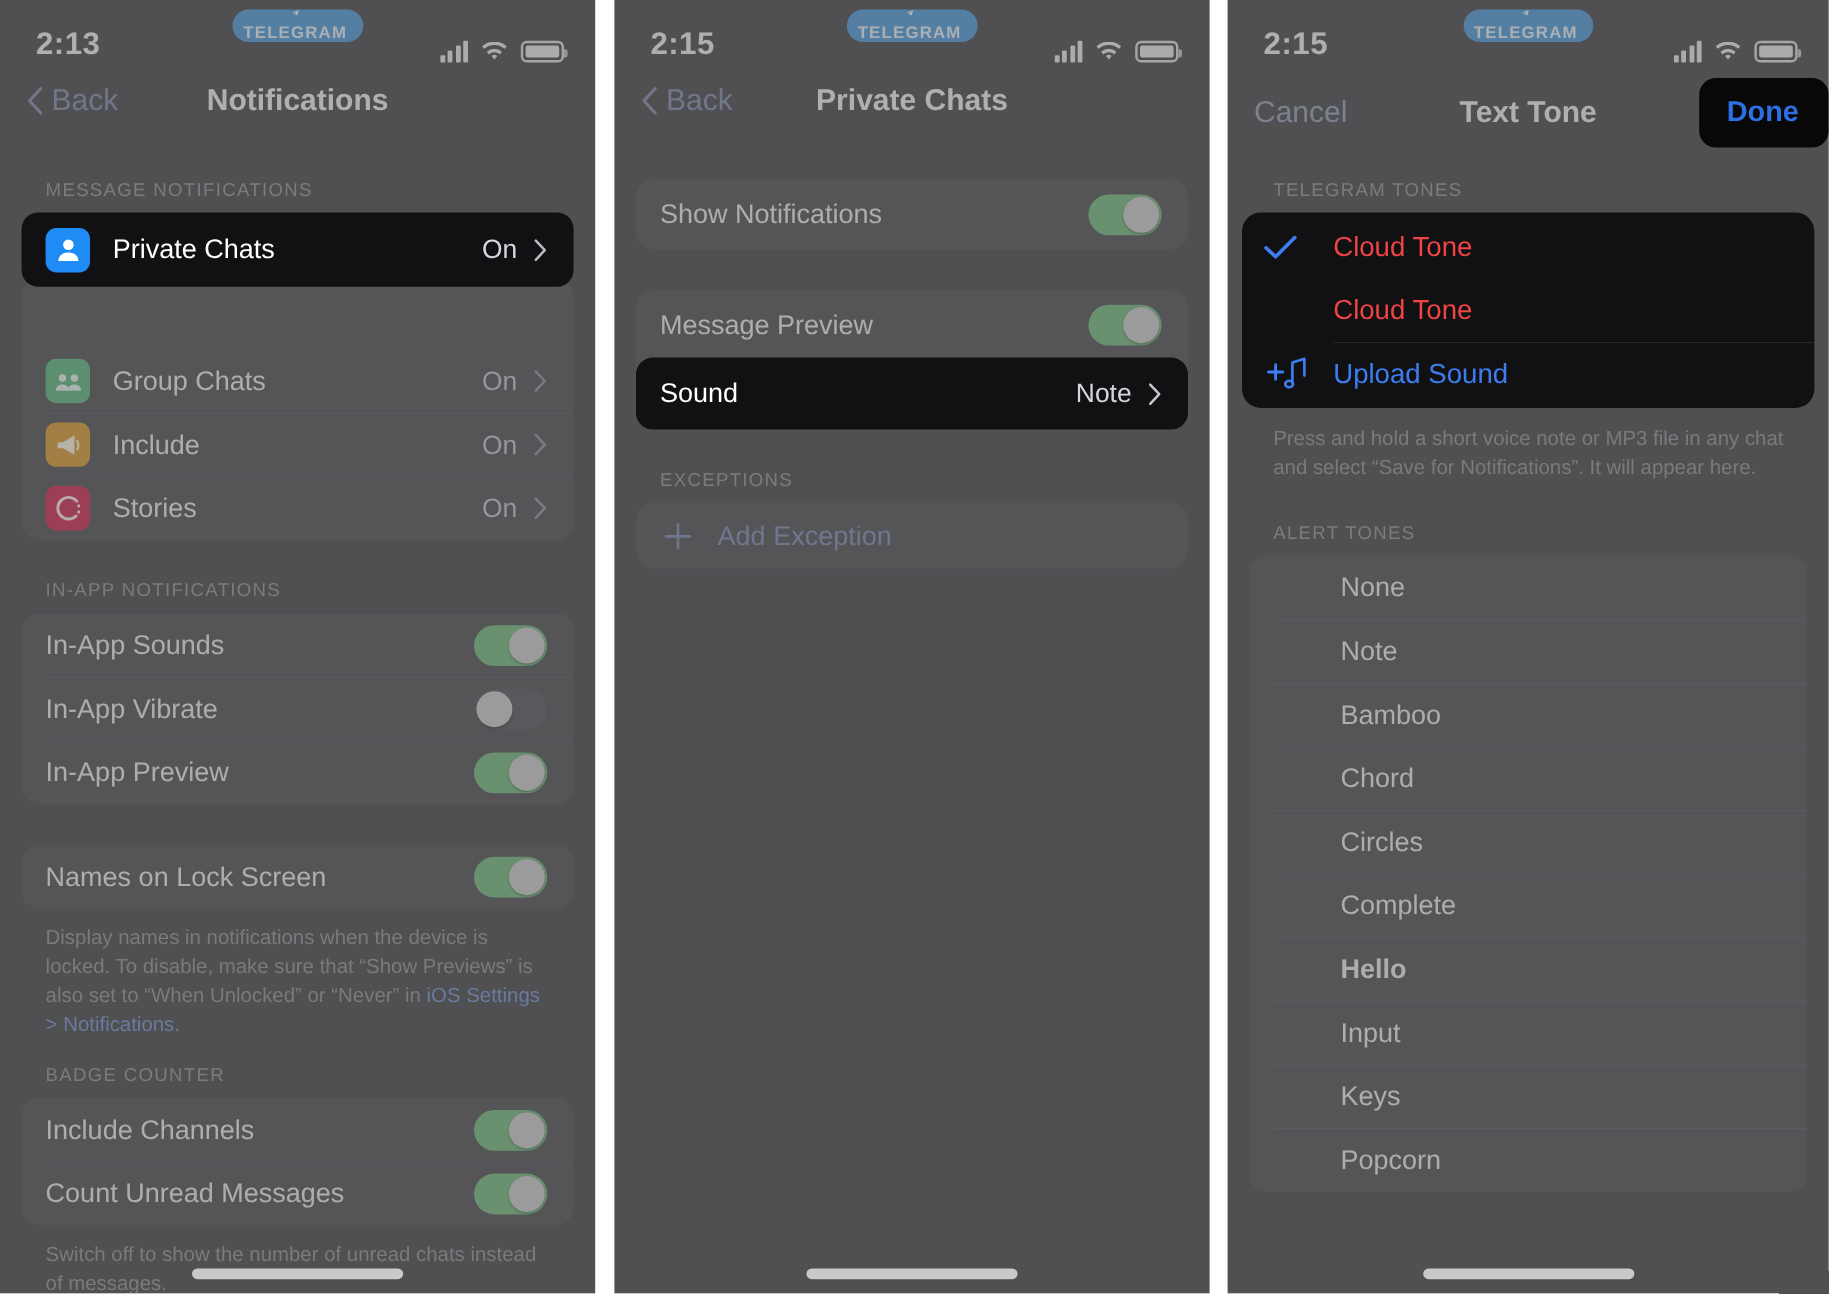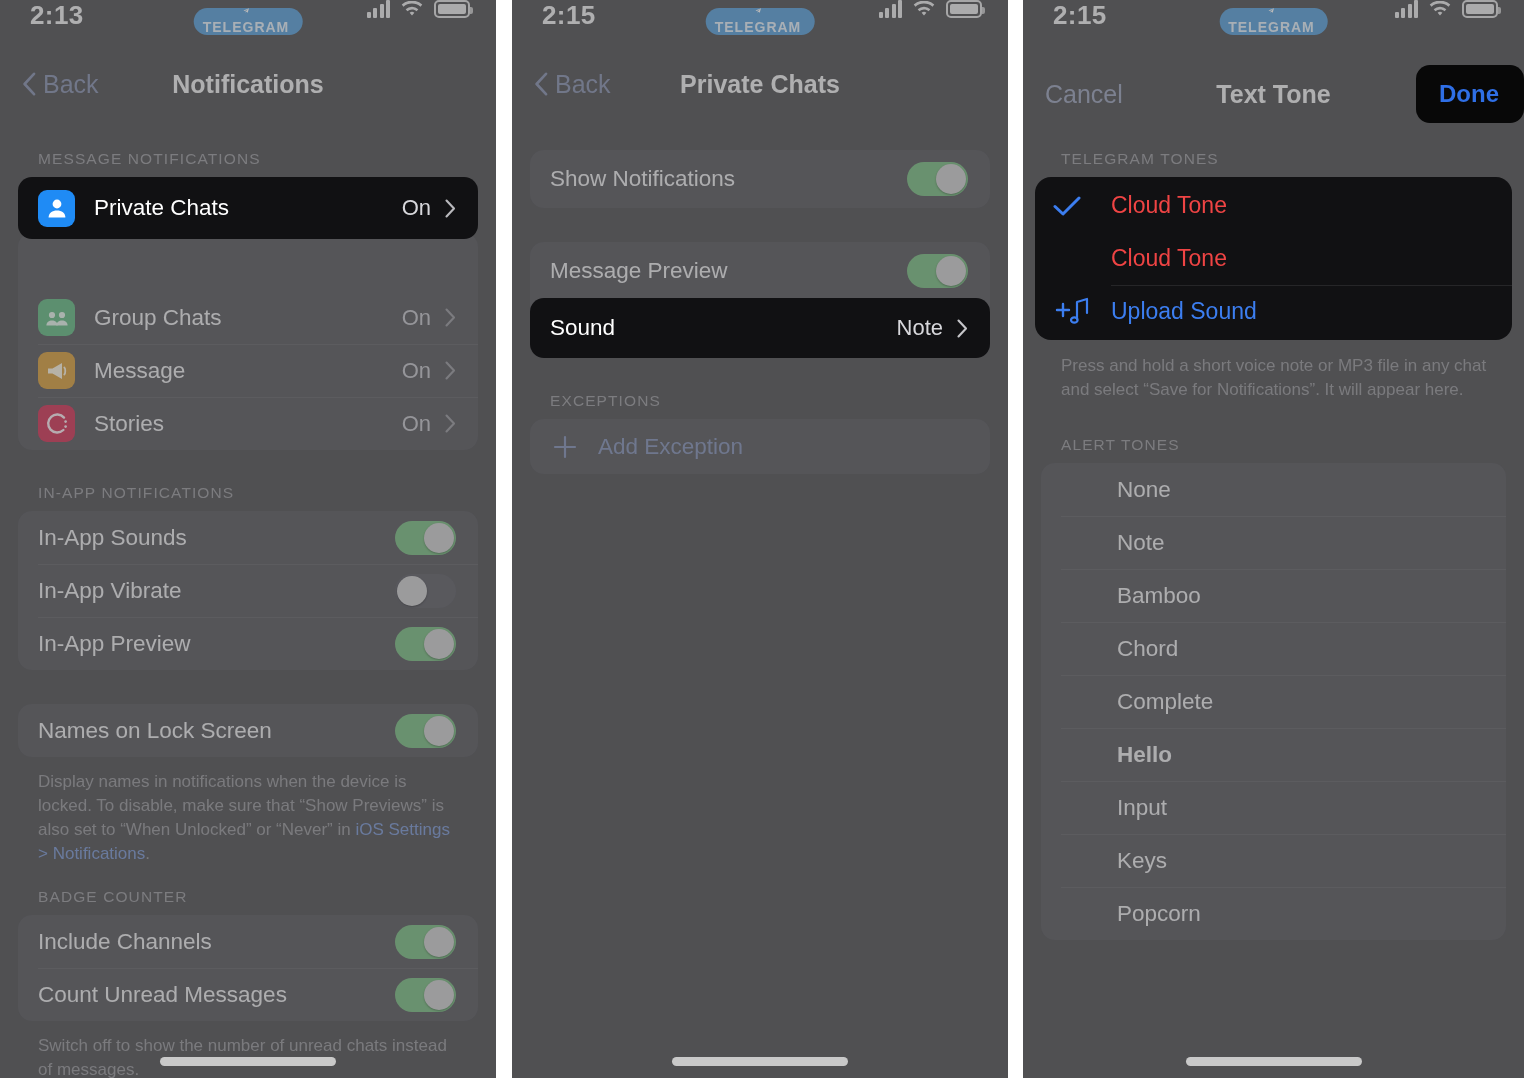--- a/index.html
+++ b/index.html
@@ -37,21 +37,21 @@
     pointer-events: none;
     z-index: 60;
   }
   
   .spot { position: relative; z-index: 80; }
 
   
   .statusbar {
     position: relative;
     height: 52px;
-    display: flex; align-items: flex-start;
+    display: flex; align-items: flex-end;
     padding: 0 26px 0 30px;
   }
   .sb-time {
     font-size: 26px; font-weight: bold; color: #f2f2f2;
     letter-spacing: 0.4px;
     flex: 0 0 auto;
   }
   .sb-pill {
     position: absolute; left: 50%; top: 8px; transform: translateX(-50%);
     background: #72aede;
@@ -296,21 +296,21 @@
             <path d="M1.5 1.5L9 9.5 1.5 17.5" stroke="#a8a8ac" stroke-width="2.1" fill="none" stroke-linecap="round" stroke-linejoin="round"></path>
           </svg>
       </div>
       <div class="row">
         <div class="app-ico" style="background:#dfae5a;">
           <svg class="ico-svg" viewBox="0 0 26 26">
               <path d="M4 10.5h4.5L18 5v16l-9.5-5.5H4z" fill="#fdf6e6"></path>
               <path d="M20.3 9.5c1.3 1 1.3 6 0 7" stroke="#fdf6e6" stroke-width="1.8" fill="none" stroke-linecap="round"></path>
             </svg>
         </div>
-        <span class="row-label">Message</span>
+        <span class="row-label">Include</span>
         <span class="row-value">On</span>
         <svg class="chev-right" viewBox="0 0 11 19">
             <path d="M1.5 1.5L9 9.5 1.5 17.5" stroke="#a8a8ac" stroke-width="2.1" fill="none" stroke-linecap="round" stroke-linejoin="round"></path>
           </svg>
       </div>
       <div class="row">
         <div class="app-ico" style="background:#d9526f;">
           <svg class="ico-svg" viewBox="0 0 26 26">
               <path d="M20 6.6A9 9 0 1019.4 19" stroke="#fdeef2" stroke-width="2.4" fill="none" stroke-linecap="round"></path>
               <circle cx="21.6" cy="10.6" r="1.3" fill="#fdeef2"></circle>
@@ -536,20 +536,23 @@
       <div class="row" style="padding-left:76px;">
           <span class="row-label">Note</span>
         </div>
       <div class="row" style="padding-left:76px;">
           <span class="row-label">Bamboo</span>
         </div>
       <div class="row" style="padding-left:76px;">
           <span class="row-label">Chord</span>
         </div>
       <div class="row" style="padding-left:76px;">
+          <span class="row-label">Circles</span>
+        </div>
+      <div class="row" style="padding-left:76px;">
           <span class="row-label">Complete</span>
         </div>
       <div class="row" style="padding-left:76px;font-weight:bold;">
           <span class="row-label">Hello</span>
         </div>
       <div class="row" style="padding-left:76px;">
           <span class="row-label">Input</span>
         </div>
       <div class="row" style="padding-left:76px;">
           <span class="row-label">Keys</span>

